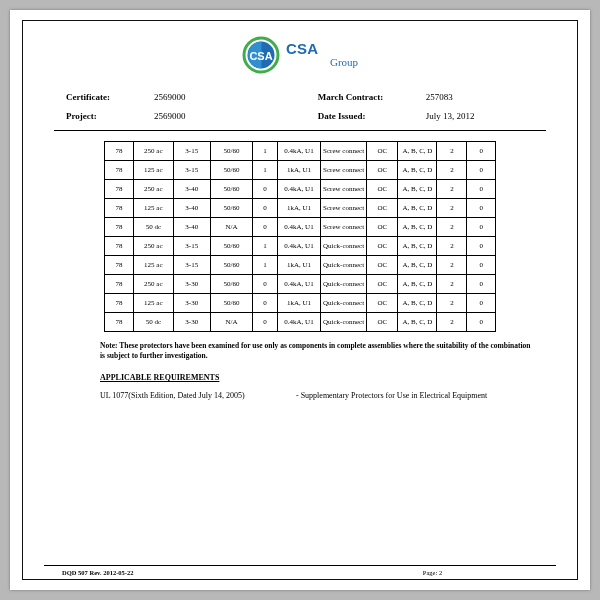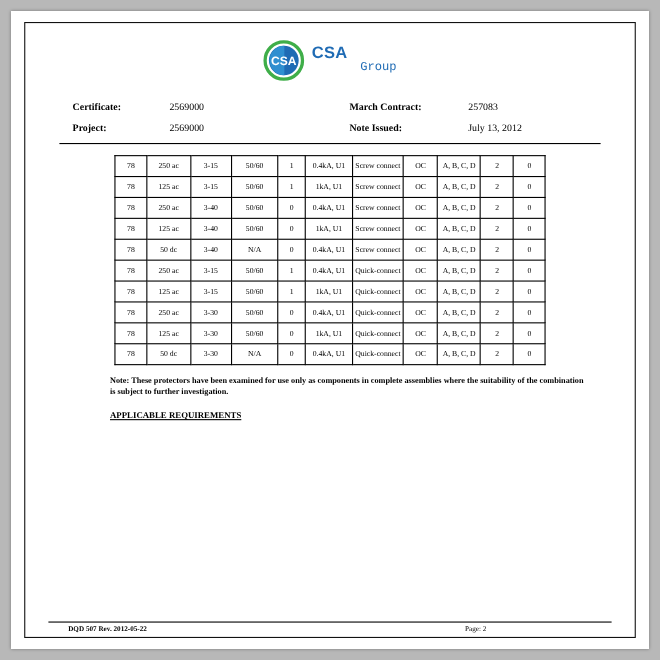--- a/index.html
+++ b/index.html
@@ -55,21 +55,21 @@
     line-height: 1.05;
   }
   .logo-text .l1 {
     font-family: "Liberation Sans", sans-serif;
     font-size: 15px;
     font-weight: bold;
     color: #1f6bb4;
     letter-spacing: 0.2px;
   }
   .logo-text .l2 {
-    font-family: Liberation Mono, monospace;
+    font-family: Liberation Serif, serif;
     font-size: 11px;
     color: #1f6bb4;
     margin-left: 44px;
   }
 
   
   .meta {
     font-family: "Liberation Serif", serif;
     font-size: 9px;
     margin: 0 6px 0 22px;
@@ -205,21 +205,21 @@
           <div class="meta-label wide">March Contract:</div>
           <div class="meta-value">257083</div>
         </div>
       </div>
       <div class="meta-row">
         <div class="meta-left">
           <div class="meta-label">Project:</div>
           <div class="meta-value">2569000</div>
         </div>
         <div class="meta-right">
-          <div class="meta-label wide">Note Issued:</div>
+          <div class="meta-label wide">Date Issued:</div>
           <div class="meta-value">July 13, 2012</div>
         </div>
       </div>
     </div>
 
     <div class="rule"></div>
 
     <table class="spec">
       <tbody>
           <tr>
@@ -352,20 +352,24 @@
             <td class="c9">2</td>
             <td class="c10">0</td>
           </tr>
         </tbody>
     </table>
 
     <div class="note">Note:  These protectors have been examined for use only as components in complete assemblies where the suitability of the combination is subject to further investigation.</div>
 
     <div class="applic">APPLICABLE REQUIREMENTS</div>
 
+    <div class="req-row">
+      <div class="req-std">UL 1077(Sixth Edition, Dated July 14, 2005)</div>
+      <div class="req-desc">- Supplementary Protectors for Use in Electrical Equipment</div>
+    </div>
 
   </div>
 
   <div class="footer">
     <div class="footer-left">DQD 507 Rev. 2012-05-22</div>
     <div class="footer-center">Page: 2</div>
   </div>
 </div>
 
 </body></html>

